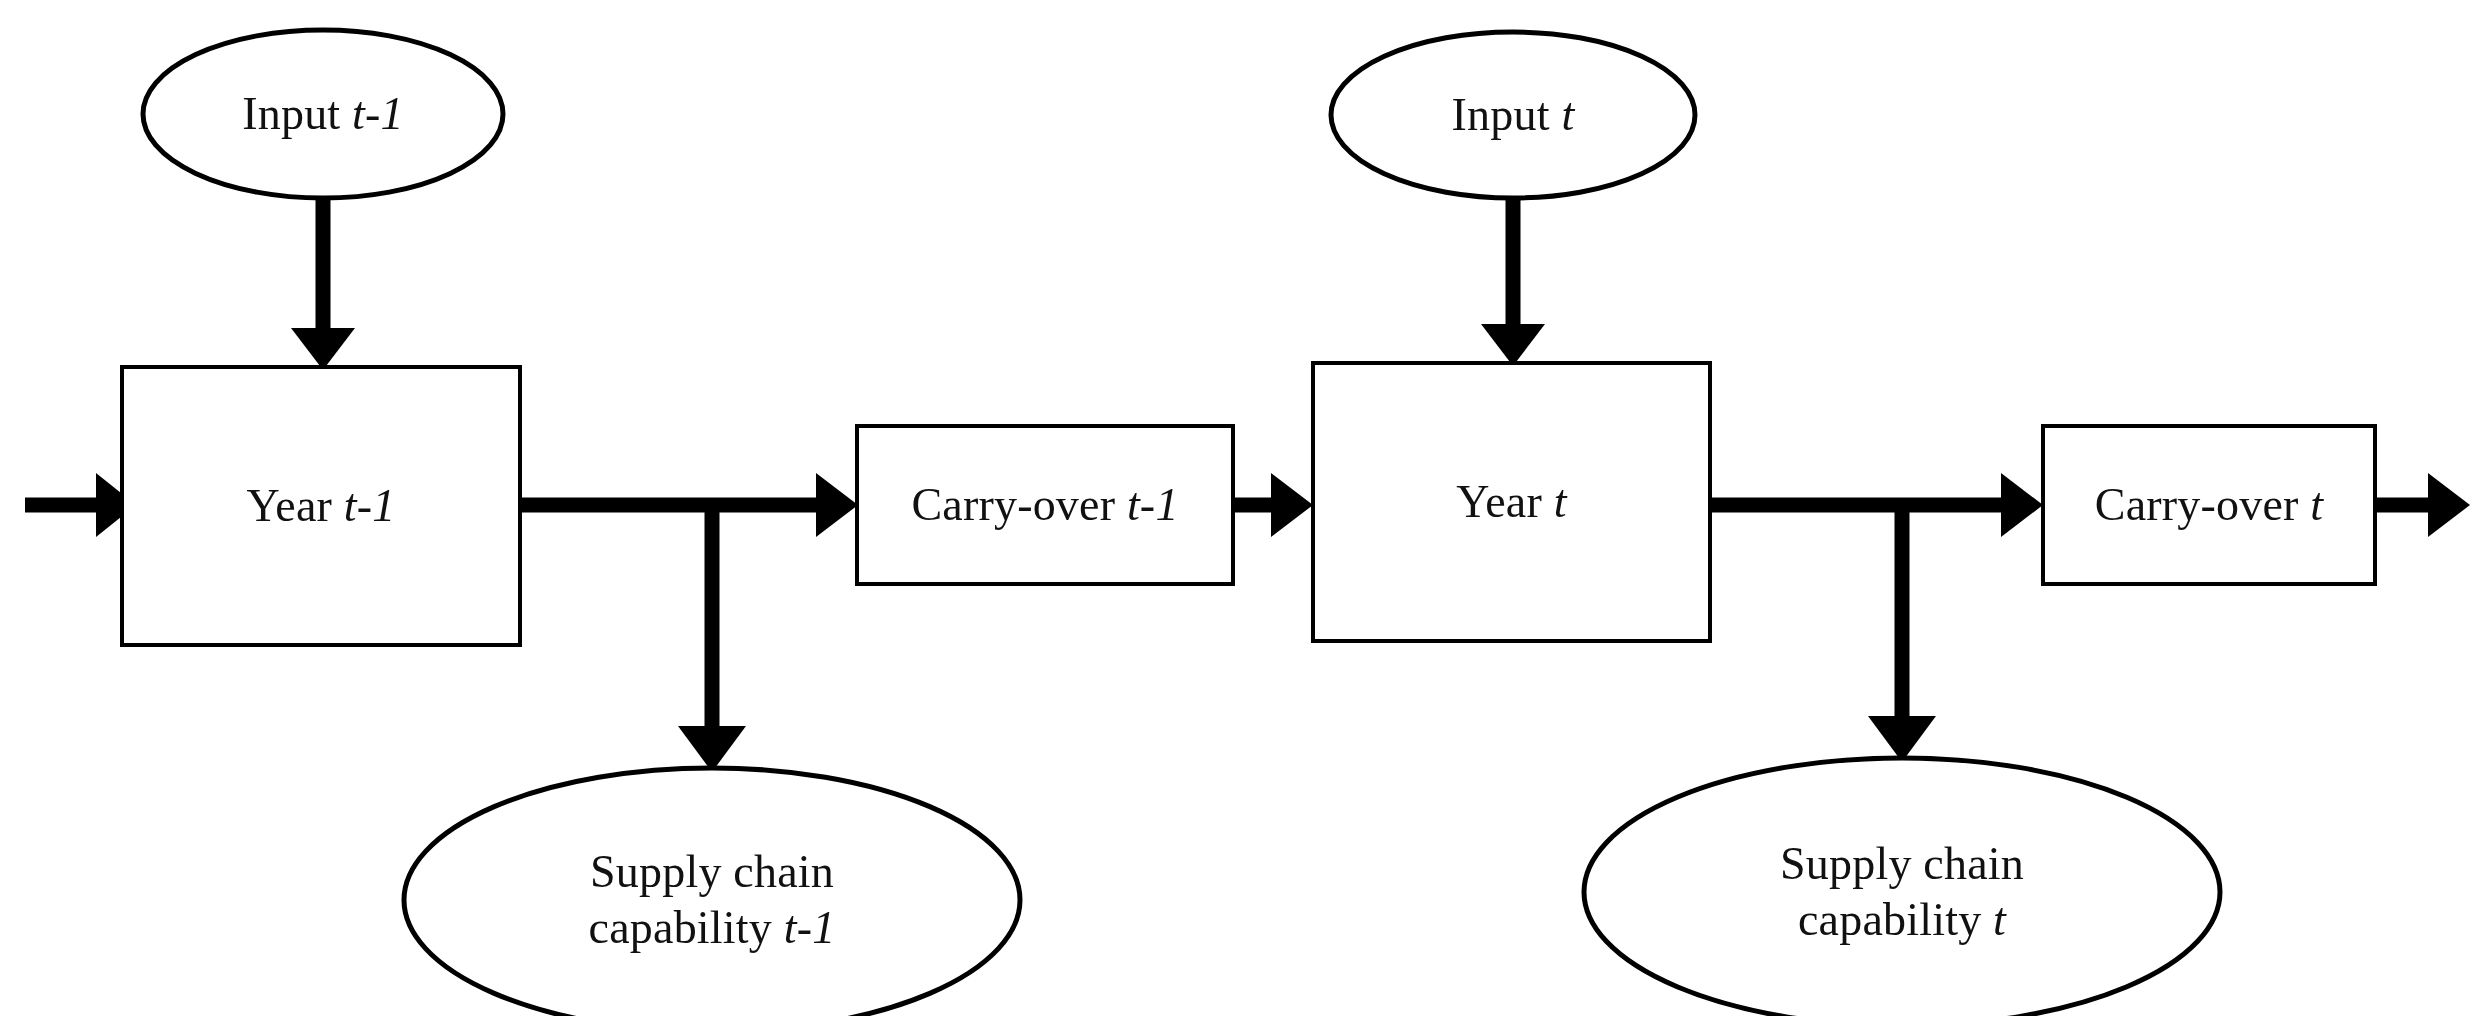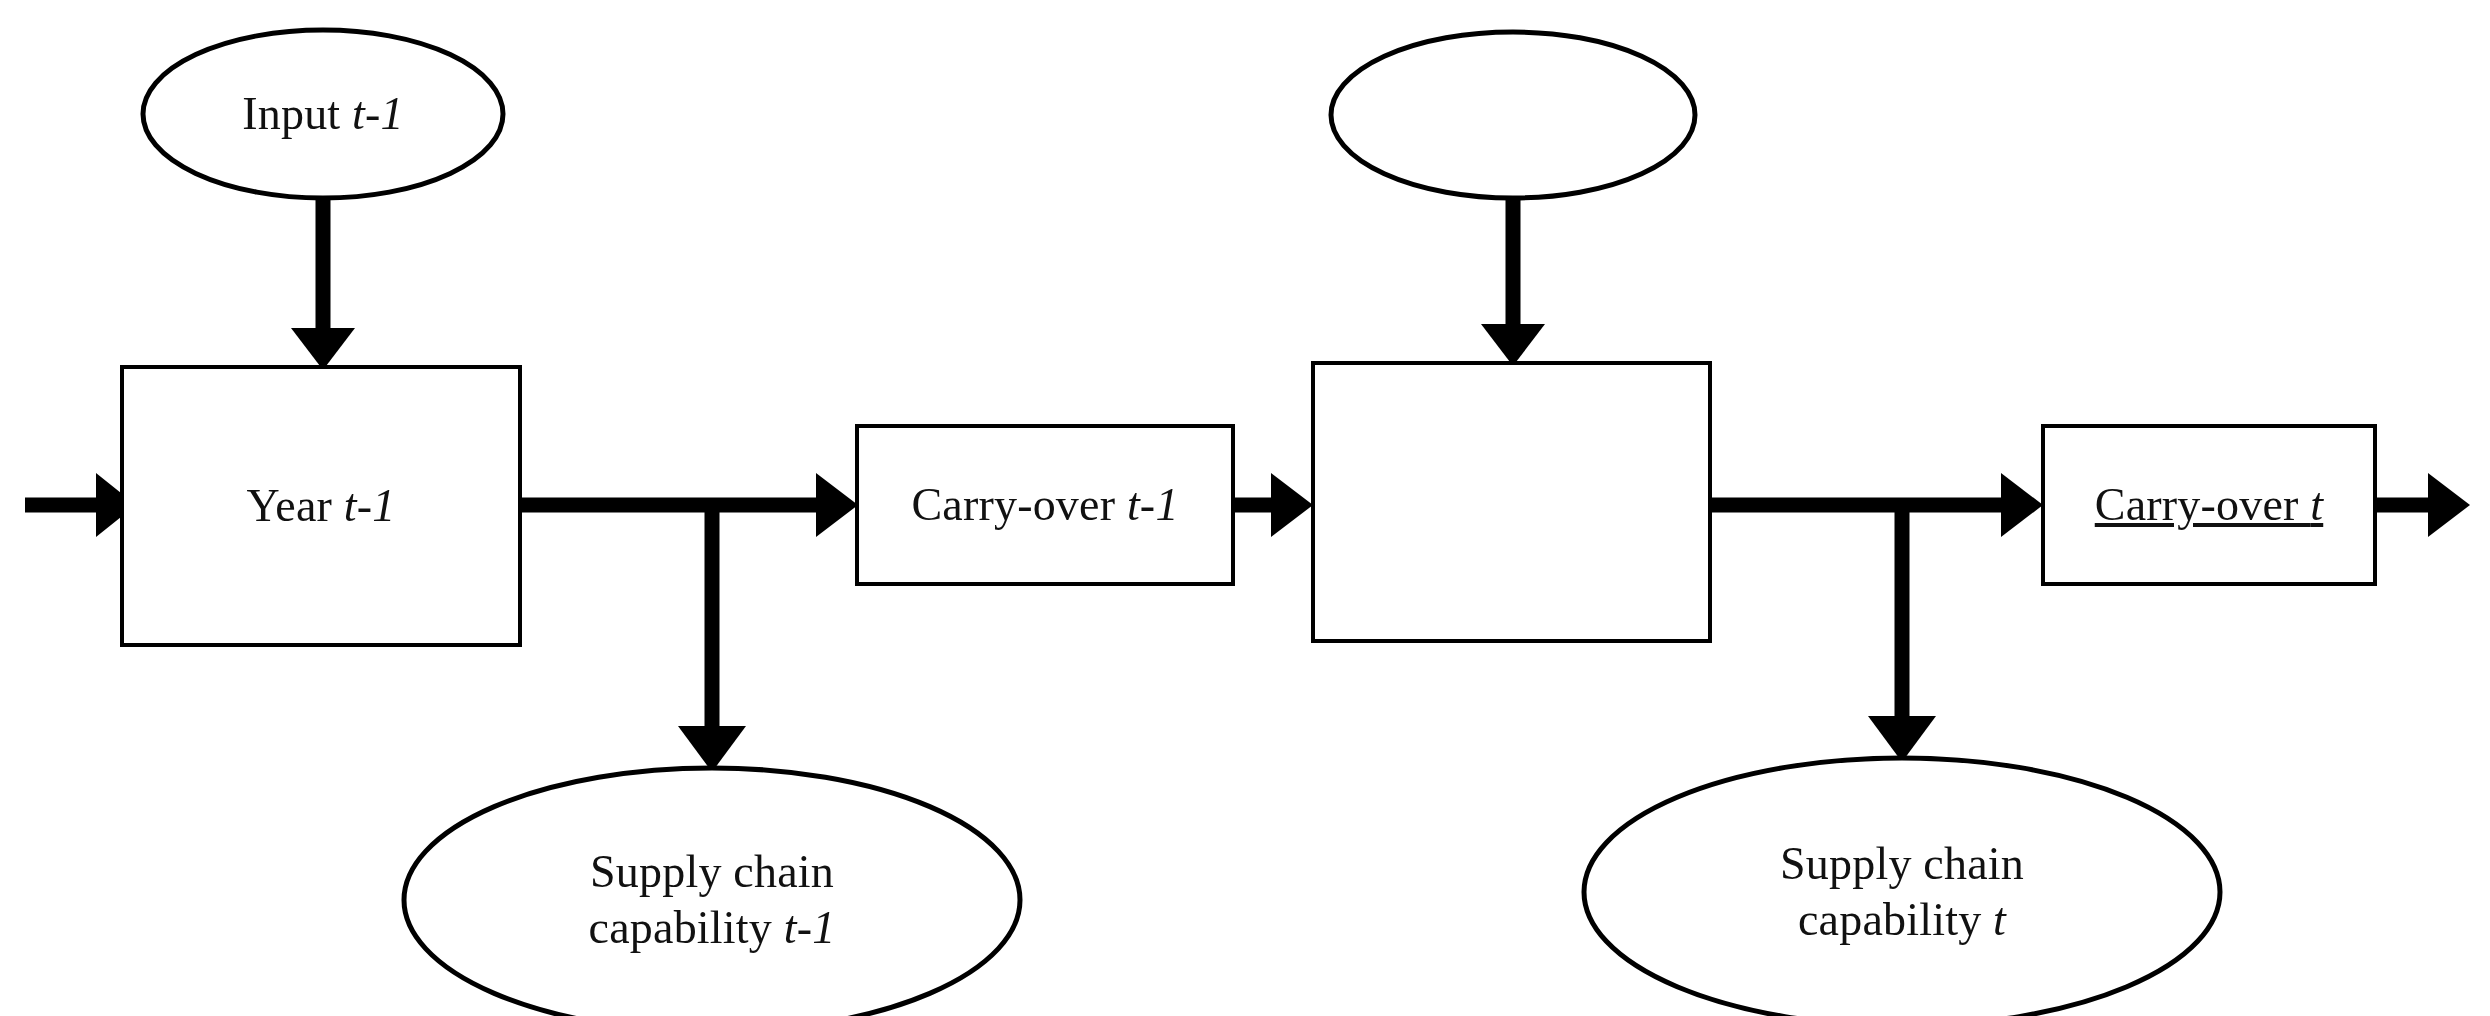--- a/index.html
+++ b/index.html
@@ -144,23 +144,29 @@
   </div>
 
   <div class="node-label" style="left:857px; top:445px; width:376px; height:120px;align-items:center;">
     <span><span>Carry-over </span><em>t-1</em></span>
   </div>
 
   <div class="node-label" style="left:404px; top:812px; width:616px; height:176px;">
     <span><span>Supply chain</span><br><span>capability </span><em>t-1</em></span>
   </div>
 
+  <div class="node-label" style="left:1331px; top:55px; width:364px; height:120px;">
+    <span><span>Input </span><em>t</em></span>
+  </div>
 
+  <div class="node-label" style="left:1313px; top:442px; width:397px; height:120px;">
+    <span><span>Year </span><em>t</em></span>
+  </div>
 
-  <div class="node-label" style="left:2043px; top:445px; width:332px; height:120px;text-decoration:underline;">
+  <div class="node-label" style="left:2043px; top:445px; width:332px; height:120px;">
     <span><span>Carry-over </span><em>t</em></span>
   </div>
 
   <div class="node-label" style="left:1594px; top:804px; width:616px; height:176px;">
     <span><span>Supply chain</span><br><span>capability </span><em>t</em></span>
   </div>
 
 </div>
 
 </body></html>

